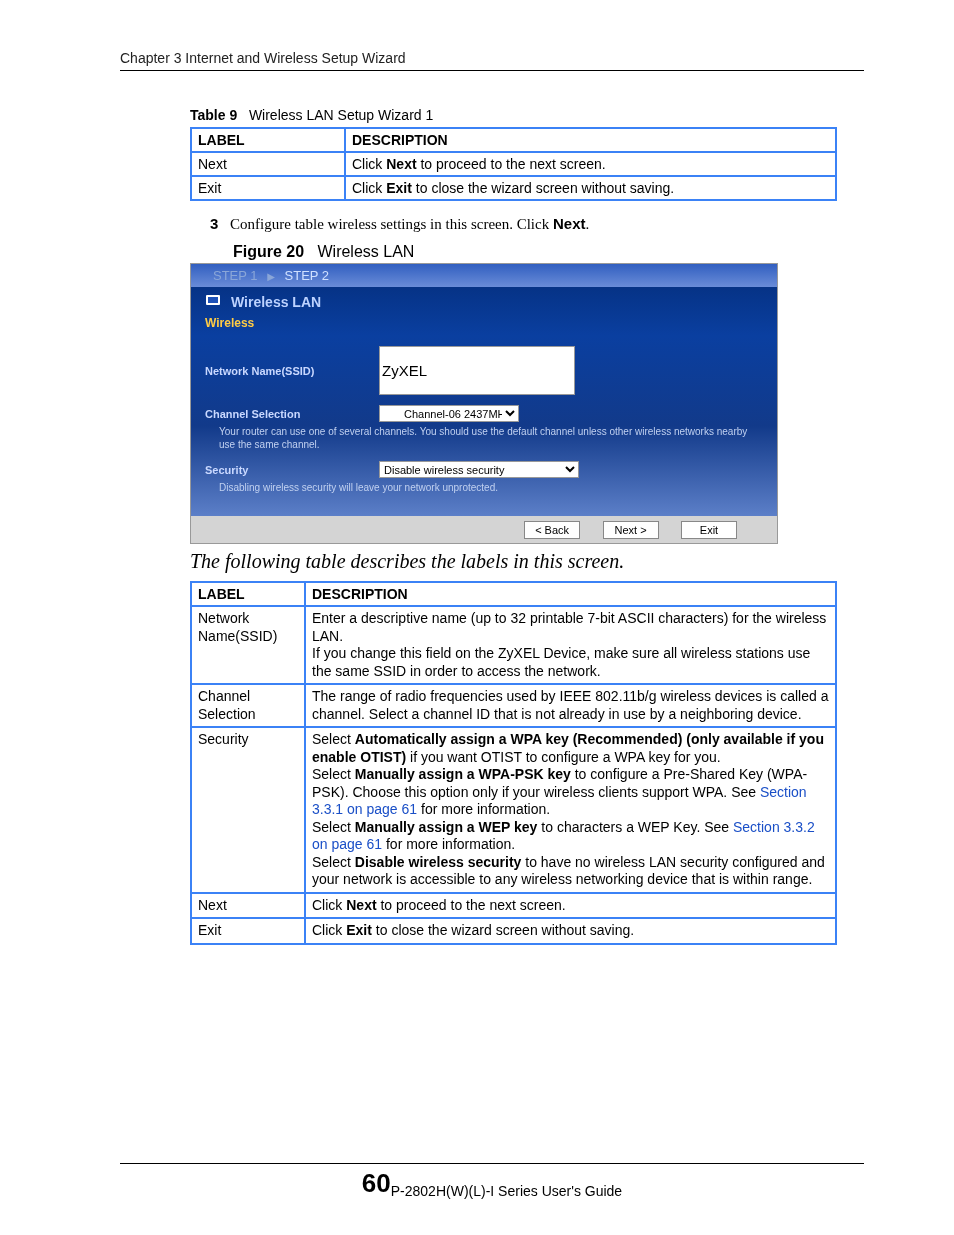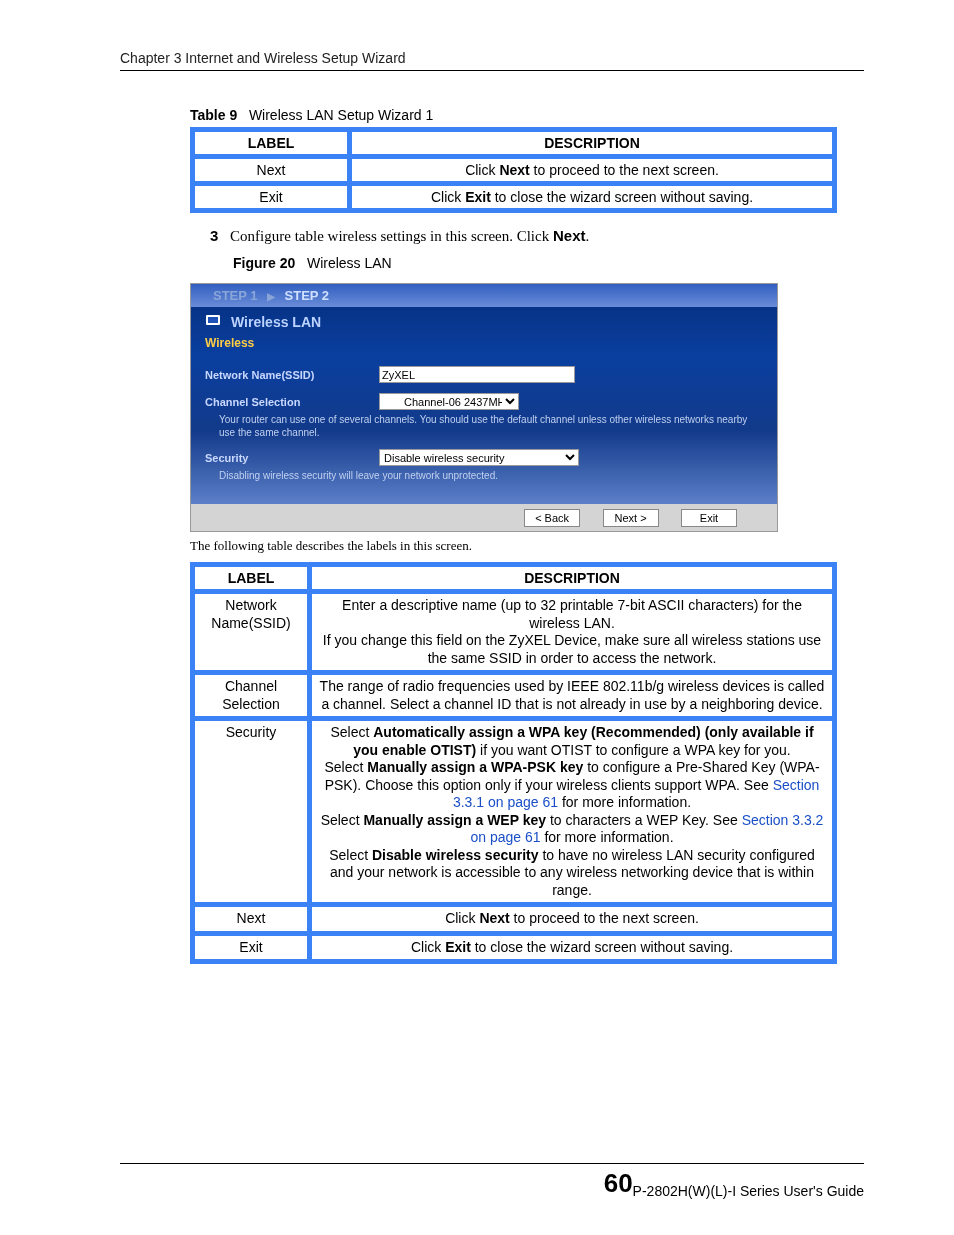--- a/index.html
+++ b/index.html
@@ -31,58 +31,58 @@
   }
   .table-caption .bold { font-weight: bold; }
   .doc-table {
     border-collapse: collapse;
     margin: 0 0 14px 70px;
     width: 647px;
     font-size: 14px;
     color: #000;
   }
   .doc-table th, .doc-table td {
-    border: 5px solid #3b82f6;
-    text-align: center;
+    border: 2px solid #3b82f6;
+    text-align: left;
     vertical-align: top;
     padding: 3px 6px;
     font-weight: normal;
   }
   .doc-table th {
     font-weight: bold;
   }
   .doc-table .col-label { width: 140px; }
   .doc-table10 .col-label { width: 100px; }
   .step-line {
     margin: 10px 0 10px 90px;
     font-size: 15px;
     font-family: "Times New Roman", Times, serif;
   }
   .step-line .num { font-weight: bold; font-family: Arial, sans-serif; margin-right: 8px;}
   .figure-caption {
-    font-size: 14px;
-    margin: 6px 0 12px 70px;
+    font-size: 16px;
+    margin: 6px 0 2px 70px;
     padding-left: 43px;
   }
   .figure-caption .bold { font-weight: bold; }
   .screenshot-figure {
     margin: 0 0 6px 70px;
     width: 586px;
     border: 1px solid #999;
     font-family: Tahoma, Verdana, sans-serif;
   }
   .fig-top {
     background: linear-gradient(#042d7a, #0a3fa0);
     color: #fff;
   }
   .fig-steps {
     background: linear-gradient(#315fc0, #6a8cd8);
     padding: 4px 22px;
     font-size: 13px;
-    font-weight: bold;
+    font-weight: normal;
   }
   .fig-steps .step1 { color: #8aa6d8; }
   .fig-steps .arrow { color:#8aa6d8; font-size:10px; margin:0 6px; }
   .fig-steps .step2 { color: #cfe0ff; }
   .fig-title-row {
     display: flex;
     align-items: center;
     gap: 8px;
     padding: 6px 14px 4px 14px;
     font-size: 14px;
@@ -109,22 +109,22 @@
     padding-top: 10px;
   }
   .fig-row label.fld {
     width: 160px;
     color: #c9d8ff;
     font-weight: bold;
     font-size: 11px;
   }
   .fig-row input[type="text"] {
     height: 15px;
-    font-size: 11px;
-    padding: 0 2px;
+    font-size: 15px;
+    padding: 16px 2px;
     width: 190px;
     border: 1px solid #999;
     background:#fff;
     color:#000;
   }
   .fig-row select {
     font-size: 11px;
     height: 17px;
     background:#fff;
     color:#000;
@@ -146,43 +146,44 @@
     width: 56px;
     height: 18px;
     margin-left: 18px;
     background: #ffffff;
     border: 1px solid #888;
     cursor: pointer;
     font-family: inherit;
   }
   .body-para {
     font-family: "Times New Roman", Times, serif;
-    font-size: 13px;
+    font-size: 20px;
     margin: 4px 0 8px 70px;
+    font-style: italic;
   }
   .doc-table10 {
     width: 647px;
     margin-left: 70px;
   }
   .doc-table10 td { font-size: 14px; line-height: 1.25; }
   .link { color: #1a4fc7; }
   .footer {
     position: absolute;
     bottom: 36px;
     left: 120px;
     right: 90px;
   }
   .footer-rule {
     border: none;
     border-top: 1px solid #000;
     margin: 0 0 4px 0;
   }
   .footer-row {
     display: flex;
-    justify-content: flex-end;
+    justify-content: center;
     align-items: flex-end;
   }
   .page-number {
     font-size: 26px; font-weight: bold;
   }
   .guide-name {
     font-size: 14px;
   }
   .bold { font-weight: bold; }
 </style>

